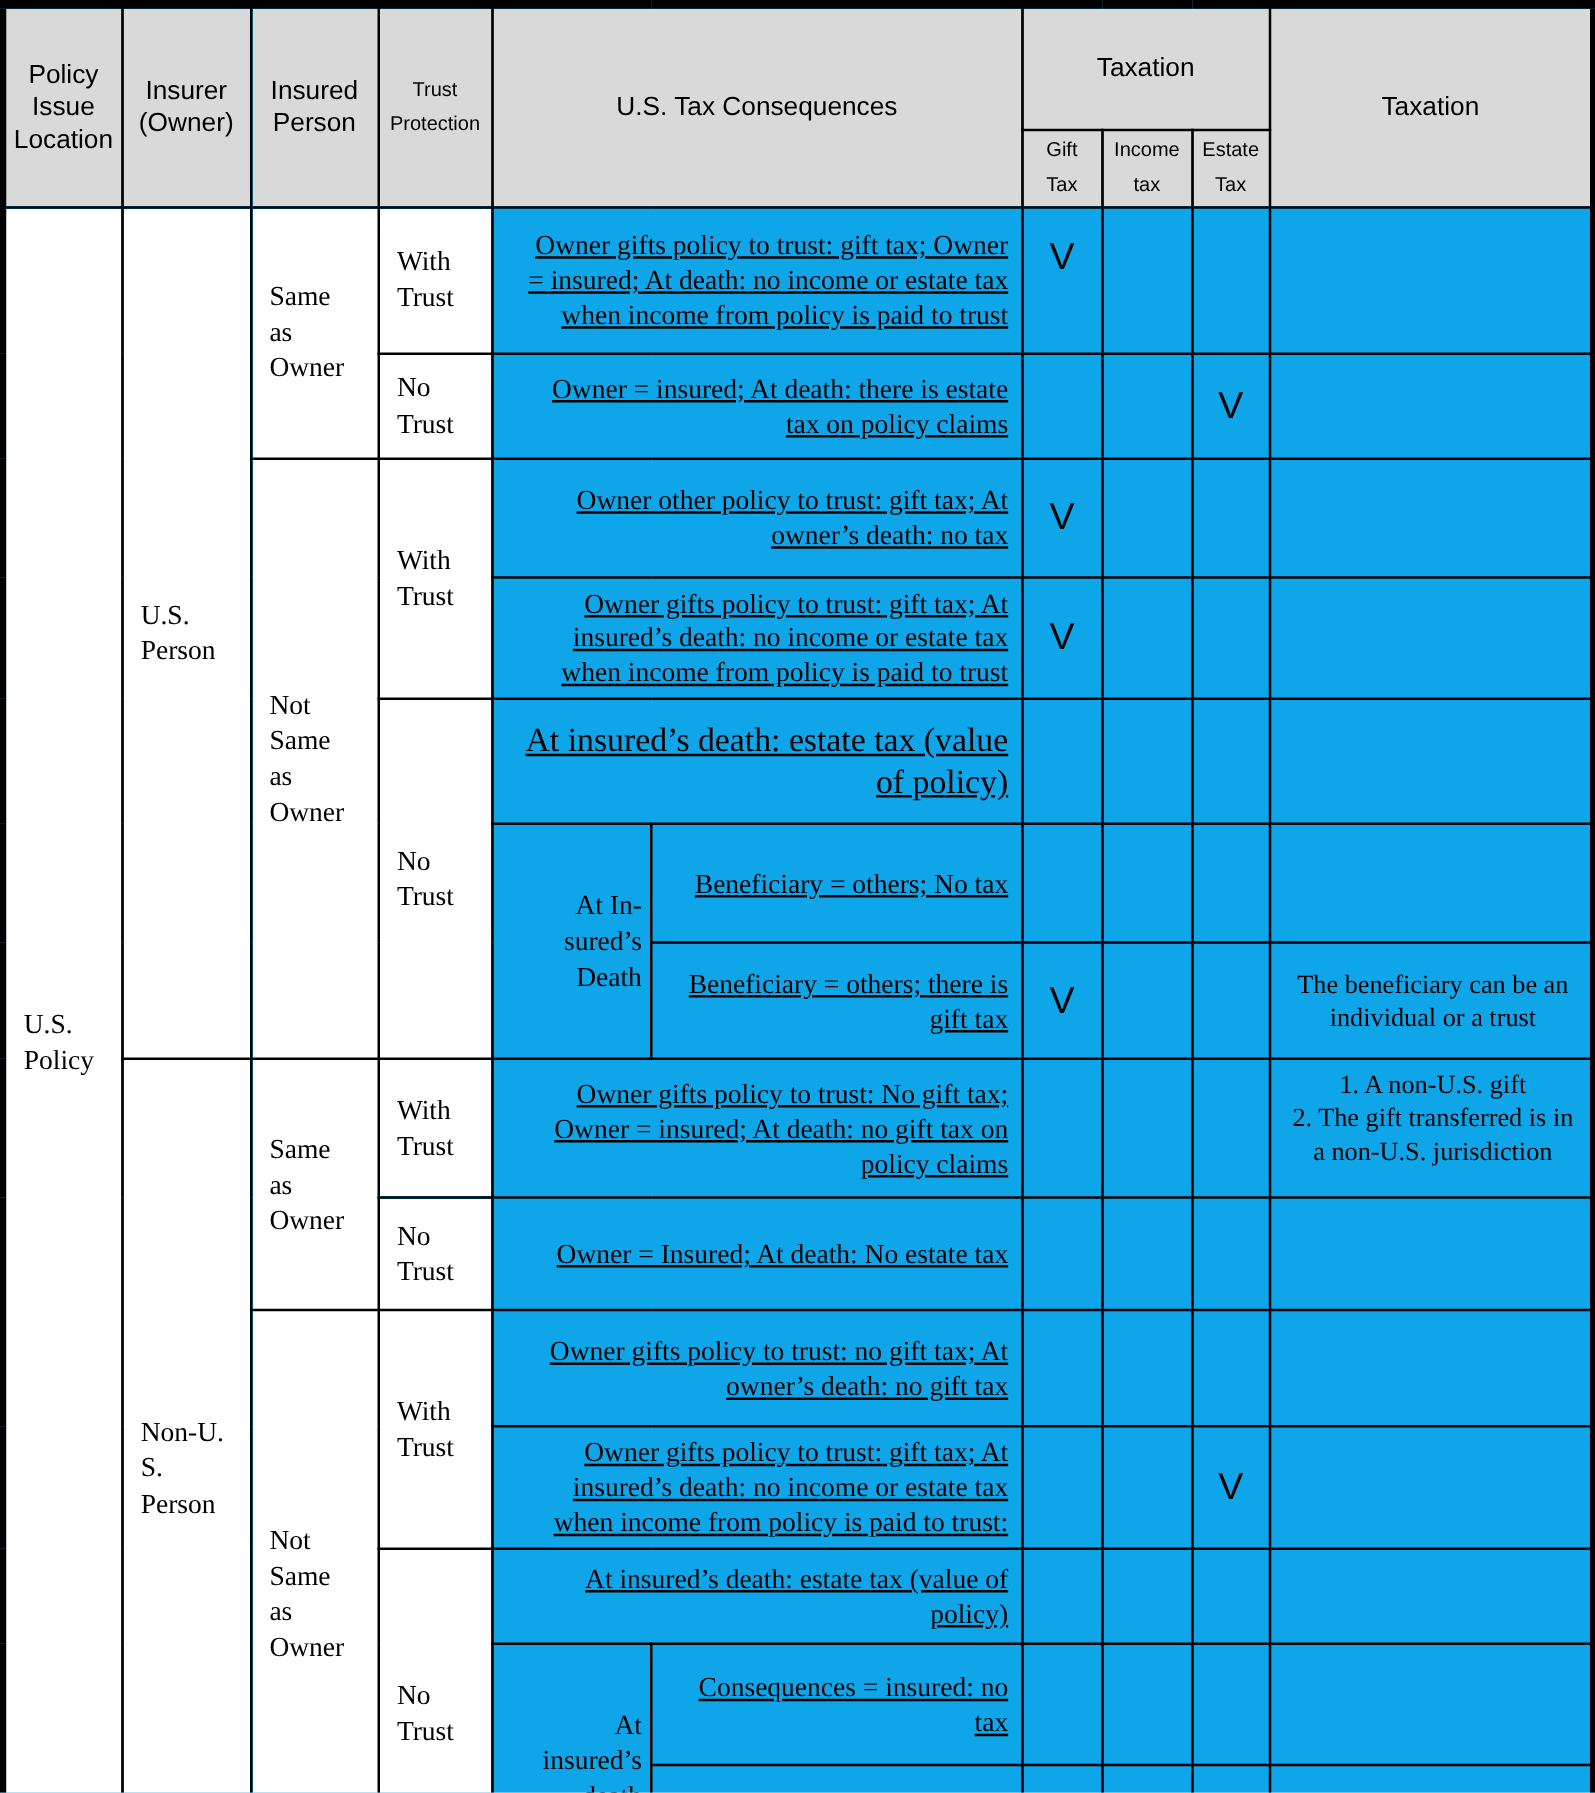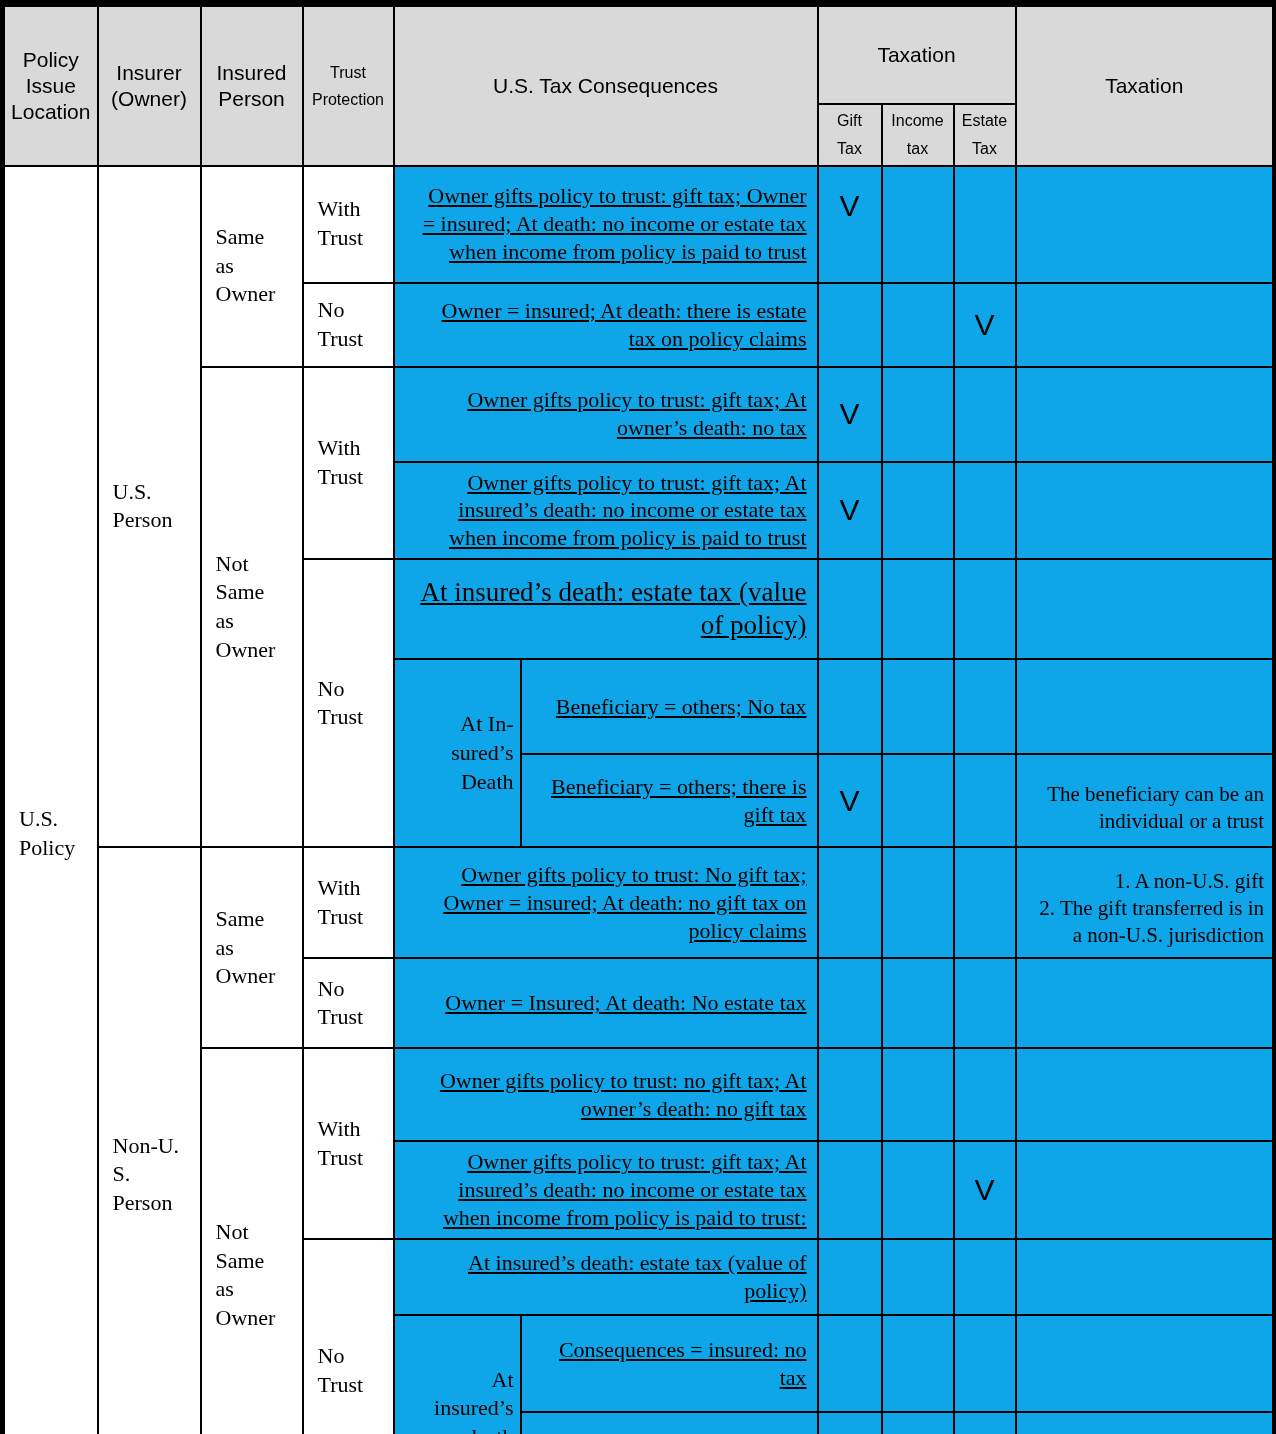--- a/index.html
+++ b/index.html
@@ -83,22 +83,22 @@
     font-size: 30px;
     text-align: center;
     vertical-align: middle;
     padding: 0;
   }
   td.chk.top { vertical-align: top; padding-top: 22px; }
   
   td.rem {
     font-size: 21px;
     line-height: 1.28;
-    text-align: right;
-    padding: 20px 8px 6px 12px;
+    text-align: center;
+    padding: 6px 8px 6px 12px;
     white-space: pre-line;
     vertical-align: middle;
   }
   td.rem.top { vertical-align: top; }
 </style>
 </head>
 <body>
 
 <div class="page">
 <table class="taxtable">
@@ -167,21 +167,21 @@
       <td class="rem"></td>
     </tr>
 
     <tr style="height:95px">
       <td class="lbl" rowspan="5">Not
 Same
 as
 Owner</td>
       <td class="lbl" rowspan="2">With
 Trust</td>
-      <td class="cons" colspan="2">Owner gifts policy to trust: gift tax; At owner’s death: no tax</td>
+      <td class="cons" colspan="2">Owner other policy to trust: gift tax; At owner’s death: no tax</td>
       <td class="chk">V</td>
       <td class="chk"></td>
       <td class="chk"></td>
       <td class="rem"></td>
     </tr>
 
     <tr style="height:90px">
       <td class="cons" colspan="2">Owner gifts policy to trust: gift tax; At insured’s death: no income or estate tax when income from policy is paid to trust</td>
       <td class="chk">V</td>
       <td class="chk"></td>

